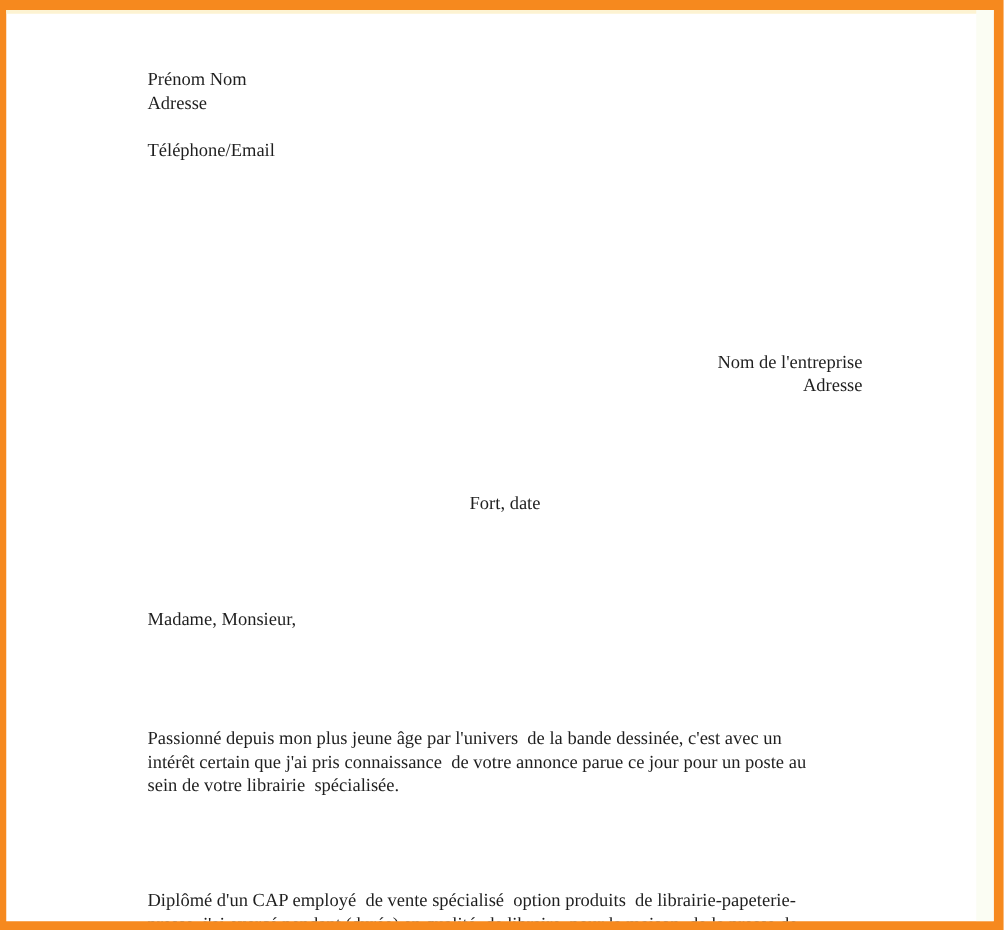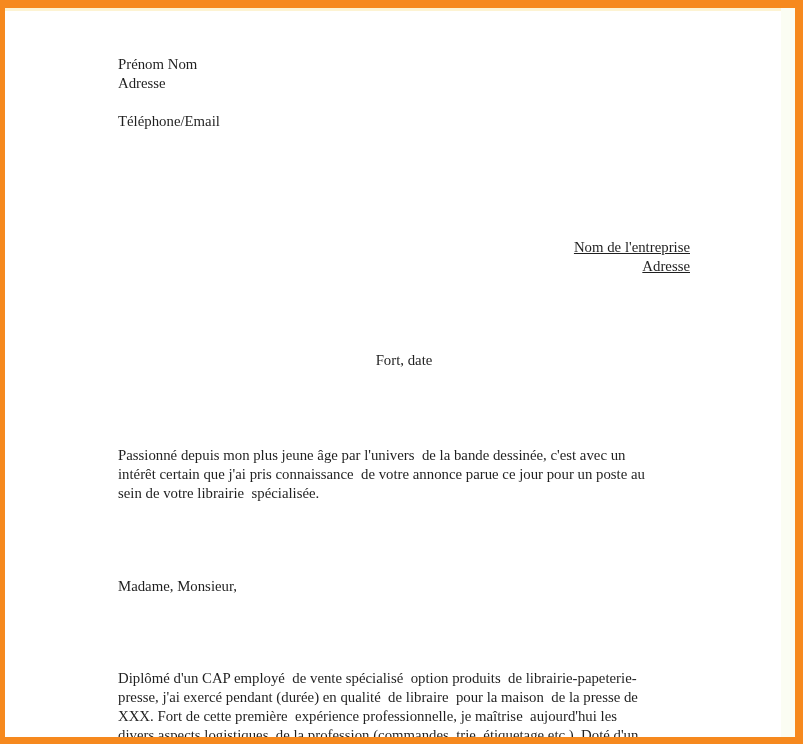--- a/index.html
+++ b/index.html
@@ -41,21 +41,21 @@
     top: 3px;
     left: 113px;
     width: 572px;
     font-size: 14.8px;
     line-height: 19px;
     color: #1f1f1f;
     white-space: pre;
   }
   .block { margin: 0; }
   .sender    { margin-top: 6px; }
-  .recipient { margin-top: 50px; text-align: right; text-decoration: underline; }
+  .recipient { margin-top: 93px; text-align: right; }
   .place-date{ margin-top: 18px; text-align: center; }
   .salutation{ margin-top: 17px; }
   .para      { margin-top: 16px; }
   .para-first{ margin-top: 19px; }
 </style>
 </head>
 <body>
 
 <div class="page">
   <div class="top-stripe"></div>
@@ -65,25 +65,25 @@
     <div class="block sender">Prénom Nom
 Adresse
 
 Téléphone/Email</div>
 
     <div class="block recipient">Nom de l'entreprise
 Adresse</div>
 
     <div class="block place-date">Fort, date</div>
 
+    <div class="block salutation">Madame, Monsieur,</div>
+
     <div class="block para para-first">Passionné depuis mon plus jeune âge par l'univers  de la bande dessinée, c'est avec un
 intérêt certain que j'ai pris connaissance  de votre annonce parue ce jour pour un poste au
 sein de votre librairie  spécialisée.</div>
-
-    <div class="block salutation">Madame, Monsieur,</div>
 
     <div class="block para">Diplômé d'un CAP employé  de vente spécialisé  option produits  de librairie-papeterie-
 presse, j'ai exercé pendant (durée) en qualité  de libraire  pour la maison  de la presse de
 XXX. Fort de cette première  expérience professionnelle, je maîtrise  aujourd'hui les
 divers aspects logistiques  de la profession (commandes, trie, étiquetage etc.). Doté d'un
 bon relationnel, je n'ai aucune  difficulté à nouer le lien avec les clients et à les  conseiller
 au mieux  en fonction de leurs  désirs et besoins.</div>
 
     
 

